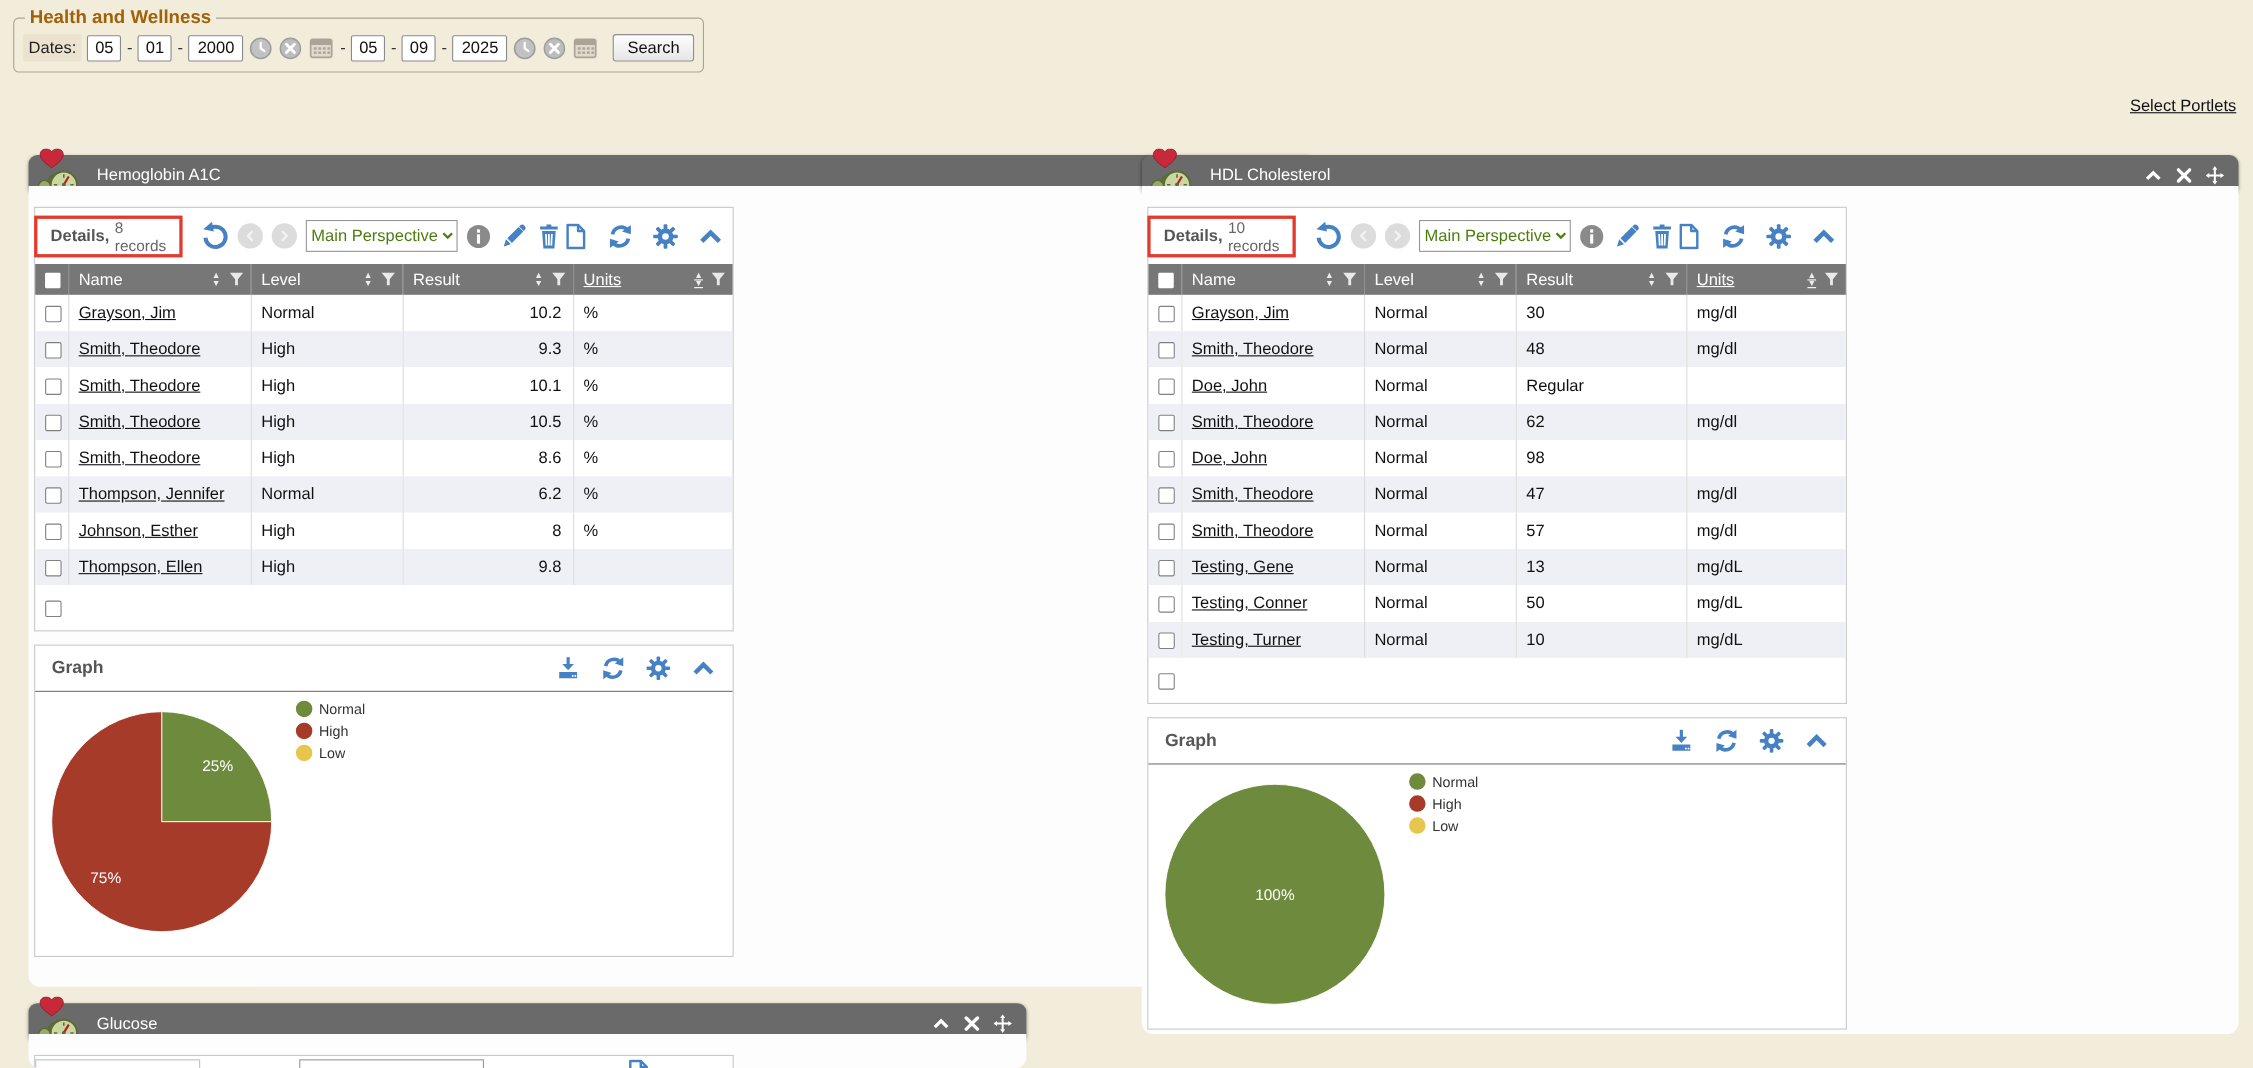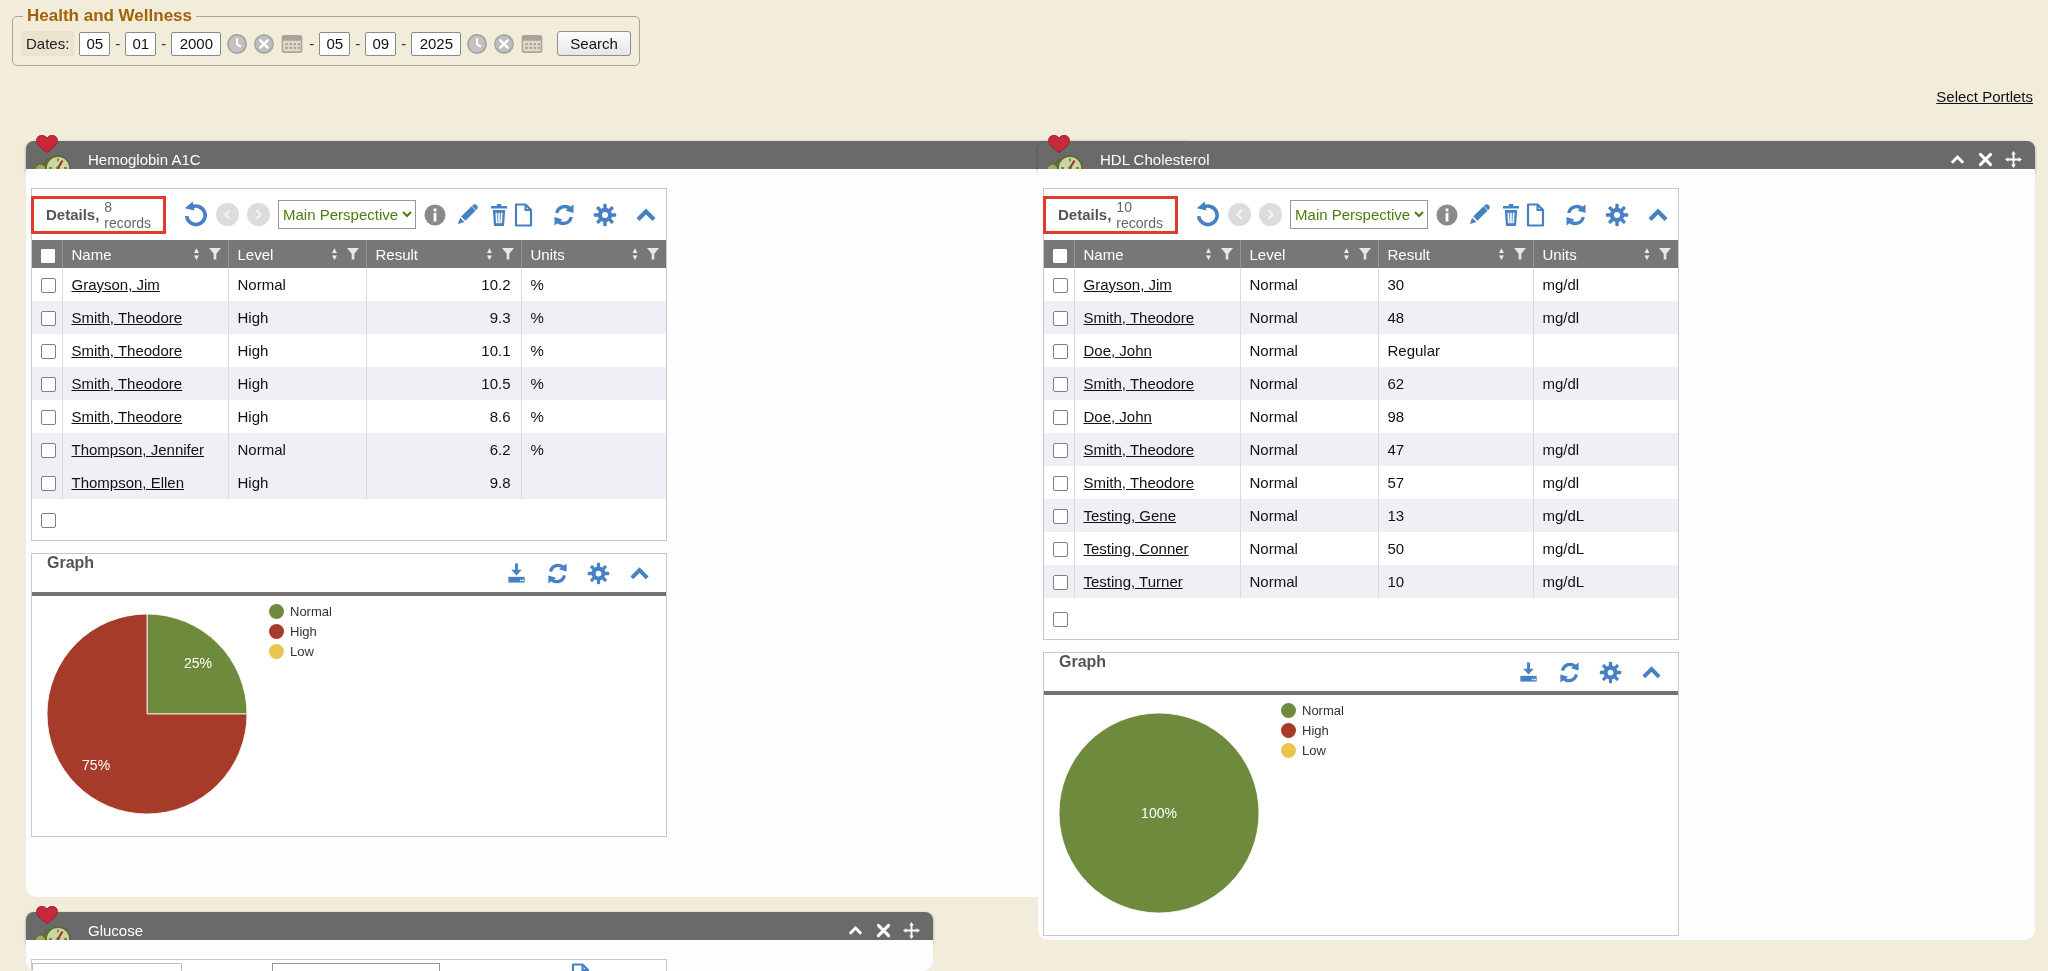--- a/index.html
+++ b/index.html
@@ -92,21 +92,21 @@
   .tb-right { margin-left:auto; display:flex; align-items:center; gap:17px; }
   .tb-undo { margin-left:16px; margin-right:7px; }
   .tb-group { display:flex; align-items:center; gap:8px; }
 
   
   table.grid { width:100%; border-collapse:collapse; font-size:15px; table-layout:fixed; }
   .grid thead th {
     background:#777; color:#fff; font-weight:normal; height:28px;
     padding:0 6px 0 9px; text-align:left; border-right:1px solid #929292;
   }
-  .grid thead th:last-child { border-right:none; }
+  .grid thead th:last-child { border-right:none;text-decoration:underline; }
   .th-flex { display:flex; align-items:center; }
   .th-flex .lbl { font-size:15px; }
   .sort-stack { margin-left:auto; display:flex; flex-direction:column; line-height:7px; font-size:8px; color:#ededed; cursor:pointer; }
   .funnel { width:14px; height:14px; margin-left:7px; cursor:pointer; }
   .c-cb { width:30px; }
   .c-name { width:166px; }
   .c-level { width:138px; }
   .c-result { width:155px; }
   .grid tbody td { height:33px; padding:0 8px 0 9px; border-right:1px solid #dcdcdc; color:#111; overflow:hidden; }
   .grid tbody td:last-child { border-right:none; }
@@ -115,21 +115,21 @@
   .grid tbody tr.empty td { border:none; height:41px; }
   .grid a { text-decoration:underline; }
   .cb {
     width:15px; height:15px; border:1px solid #808080; border-radius:2px;
     background:#fff; display:inline-block; vertical-align:middle; cursor:pointer;
   }
   .cb-head { width:14px; height:14px; background:#fff; border:1px solid #fff; border-radius:1px; display:inline-block; vertical-align:middle; cursor:pointer; }
 
   
   .graph-panel { margin-top:12px; }
-  .g-header { height:42px; display:flex; padding:0 15px; border-bottom:4px solid #737373; }
+  .g-header { height:42px; display:flex; align-items:center; padding:0 15px; border-bottom:1px solid #737373; }
   .g-title { font-size:16px; font-weight:bold; color:#555; }
   .g-icons { margin-left:auto; display:flex; align-items:center; gap:18px; }
   .g-icons .tb-ic { width:23px; height:23px; }
   .g-content { position:relative; height:240px; }
   .g-content svg.pie { position:absolute; left:0; top:0; }
   .pie-label { fill:#fff; font-size:14px; text-anchor:middle; }
   .legend { position:absolute; left:237px; top:8px; }
   .legend-item { display:flex; align-items:center; gap:6px; margin-bottom:5px; }
   .legend-dot { width:15px; height:15px; border-radius:50%; flex:none; }
   .legend-label { font-size:13px; color:#333; }
@@ -448,20 +448,27 @@
               <td class="c-result ra">8.6</td>
               <td class="c-units">%</td>
             </tr>
             <tr class="alt">
               <td class="c-cb"><span class="cb"></span></td>
               <td class="c-name"><a href="#">Thompson, Jennifer</a></td>
               <td class="c-level">Normal</td>
               <td class="c-result ra">6.2</td>
               <td class="c-units">%</td>
             </tr>
+            <tr>
+              <td class="c-cb"><span class="cb"></span></td>
+              <td class="c-name"><a href="#">Johnson, Esther</a></td>
+              <td class="c-level">High</td>
+              <td class="c-result ra">8</td>
+              <td class="c-units">%</td>
+            </tr>
             <tr class="alt">
               <td class="c-cb"><span class="cb"></span></td>
               <td class="c-name"><a href="#">Thompson, Ellen</a></td>
               <td class="c-level">High</td>
               <td class="c-result ra">9.8</td>
               <td class="c-units"></td>
             </tr>
             <tr class="empty">
               <td class="c-cb"><span class="cb"></span></td>
               <td colspan="4"></td>

